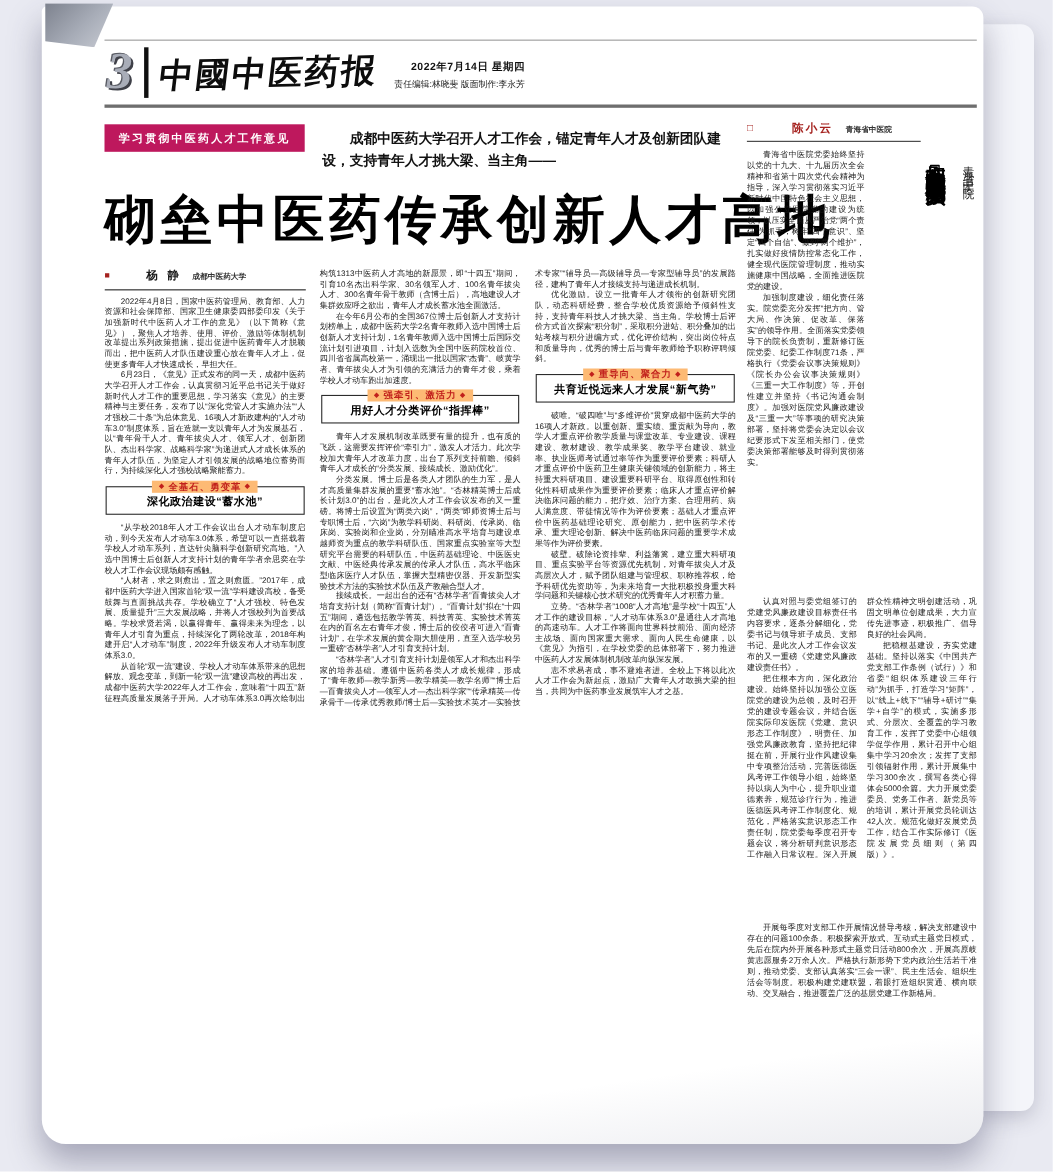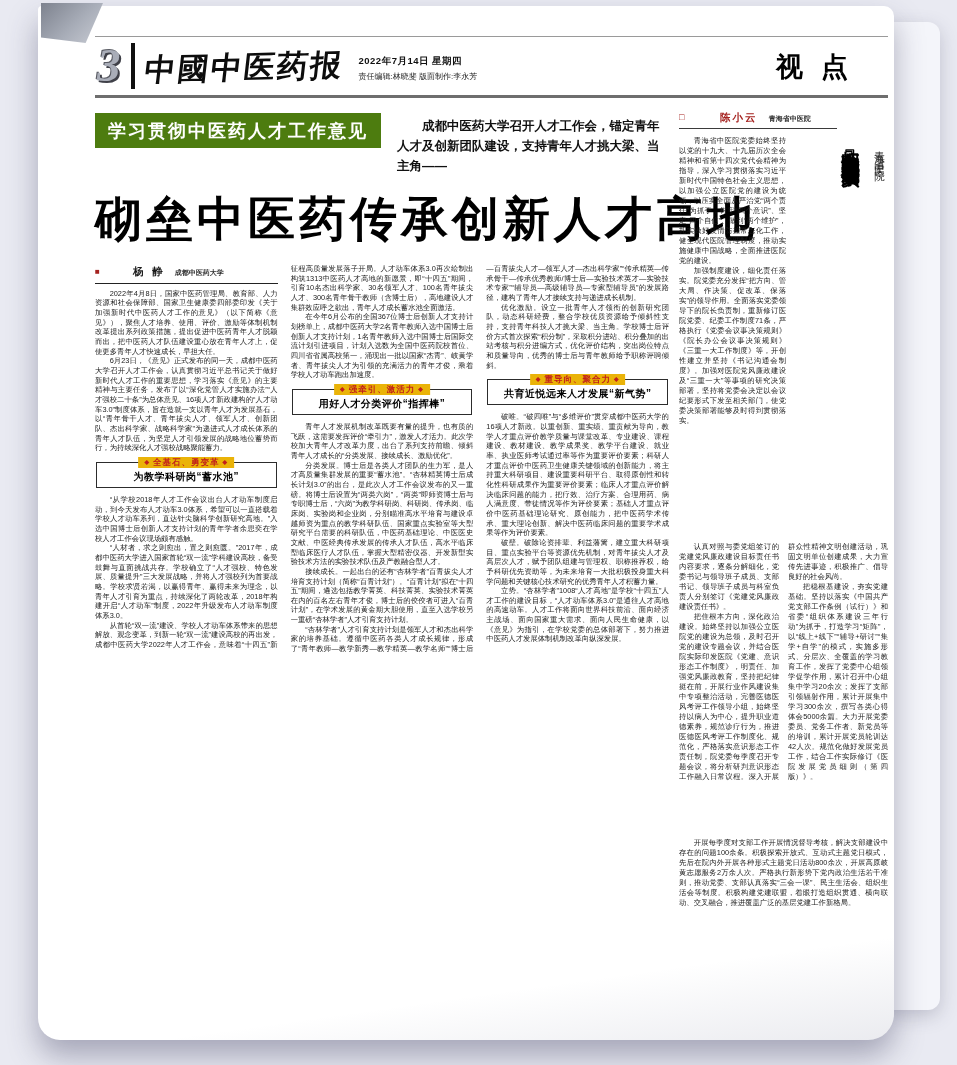--- a/index.html
+++ b/index.html
@@ -26,51 +26,51 @@
 
   
   .masthead-bar { border-top:1px solid #9a9a9a; border-bottom:3px solid #6e6e6e;
     display:flex; align-items:flex-start; padding:2px 0 6px; height:62px; }
   .page-num { font-family:"Liberation Serif", serif; font-style:italic; font-weight:900; font-size:47px;
     line-height:52px; color:#a9adb8; text-shadow:2px 2px 0 #3f4048, -1px -1px 0 #595b63; margin-left:2px; }
   .num-bar { width:4px; height:46px; background:#101010; margin:4px 10px 0 10px; }
   .masthead-title { font-family:"DejaVu Serif", serif; font-weight:bold; font-size:31px; line-height:56px;
     color:#0d0d0d; letter-spacing:2px; transform:skewX(-8deg) rotate(-1.5deg); white-space:nowrap; }
   .date-block { margin-left:16px; padding-top:16px; }
-  .date-line { font-size:9.5px; font-weight:bold; color:#111; letter-spacing:.5px; }
+  .date-line { font-size:9.5px; font-weight:bold; color:#111; letter-spacing:.5px;text-align:right; }
   .credit-line { font-size:8px; color:#222; margin-top:3px; }
   .section-title { margin-left:auto; margin-right:22px; padding-top:10px;
     font-family:"Liberation Serif", serif; font-weight:900; font-size:27px; color:#000; letter-spacing:18px; white-space:nowrap; }
 
   
   .columns-wrap { display:flex; gap:10px; padding-top:9px; }
   .main-article { width:574px; }
   .side-article { width:214px; }
 
   
   .kicker-row { display:flex; gap:16px; align-items:flex-start; margin:6px 0 0; }
-  .kicker { background:#4d7c0f; color:#fff; font-family:"Liberation Serif", serif; font-weight:bold;
-    font-size:18px; padding:6px 13px 5px; letter-spacing:2px; white-space:nowrap; }
+  .kicker { background:#be185d; color:#fff; font-family:"Liberation Serif", serif; font-weight:bold;
+    font-size:10px; padding:6px 13px 5px; letter-spacing:2px; white-space:nowrap; }
   .deck { font-family:Liberation Sans, sans-serif; font-weight:bold; font-size:12.5px; line-height:1.6;
     width:382px; text-indent:2em; color:#111; margin-top:3px; }
   .headline { font-size:47px; font-weight:900; letter-spacing:4px; text-align:center;
     margin:12px 0 13px; color:#000; white-space:nowrap; }
 
   .body3 { height:638px; column-count:3; column-gap:13px; overflow:hidden;
     font-size:7.35px; line-height:1.315; text-align:justify; color:#1b1b1b; }
   .body3 p, .side-article p { text-indent:2em; }
 
   .byline-main { border-bottom:1px solid #222; padding:1px 0 4px; margin-bottom:5px; text-indent:0; }
   .byline-marker { color:#a5221f; font-size:8px; vertical-align:1px; }
   .byline-name { font-weight:bold; font-size:10.5px; letter-spacing:3px; margin-left:3px;padding-left:28px; }
   .byline-affil { font-size:7px; font-weight:bold; color:#333; margin-left:7px; }
 
   .subhead { border:1px solid #2c2c2c; margin:9px 1px 7px; padding:7px 2px 4px; text-align:center;
     position:relative; break-inside:avoid; }
-  .subhead .l1 { position:absolute; top:-6px; left:50%; transform:translateX(-50%); background:#eab308;
+  .subhead .l1 { position:absolute; top:-6px; left:50%; transform:translateX(-50%); background:#fdba74;
     color:#c1201c; font-family:"Liberation Serif", serif; font-weight:bold; font-size:8.5px;
     white-space:nowrap; padding:0 3px; letter-spacing:1px; }
   .subhead .l1::before, .subhead .l1::after { content:"◆"; font-size:6px; color:#c1201c; margin:0 3px; vertical-align:1px; }
   .subhead .l2 { font-weight:bold; font-size:10px; color:#000; letter-spacing:.5px; white-space:nowrap; }
 
   
   .byline-side { border-bottom:1.5px solid #3a3a3a; padding-bottom:3px; margin-bottom:7px; width:158px; }
   .byline-side .byline-marker { color:#a5221f; font-size:9px; }
   .byline-side .byline-name { color:#a5221f; font-size:10.5px; letter-spacing:2px; }
 
@@ -99,21 +99,20 @@
     <div class="content">
 
       <div class="masthead-bar">
         <div class="page-num">3</div>
         <div class="num-bar"></div>
         <div class="masthead-title">中國中医药报</div>
         <div class="date-block">
           <div class="date-line">2022年7月14日  星期四</div>
           <div class="credit-line">责任编辑:林晓斐  版面制作:李永芳</div>
         </div>
-        <div class="section-title">视点</div>
       </div>
 
       <div class="columns-wrap">
 
         <div class="main-article">
           <div class="kicker-row">
             <div class="kicker">学习贯彻中医药人才工作意见</div>
             <div class="deck">成都中医药大学召开人才工作会，锚定青年人才及创新团队建设，支持青年人才挑大梁、当主角——</div>
           </div>
           <div class="headline">砌垒中医药传承创新人才高地</div>
@@ -125,21 +124,21 @@
               <span class="byline-affil">成都中医药大学</span>
             </div>
 
             <div>
                 <p>2022年4月8日，国家中医药管理局、教育部、人力资源和社会保障部、国家卫生健康委四部委印发《关于加强新时代中医药人才工作的意见》（以下简称《意见》），聚焦人才培养、使用、评价、激励等体制机制改革提出系列政策措施，提出促进中医药青年人才脱颖而出，把中医药人才队伍建设重心放在青年人才上，促使更多青年人才快速成长，早担大任。</p>
                 <p>6月23日，《意见》正式发布的同一天，成都中医药大学召开人才工作会，认真贯彻习近平总书记关于做好新时代人才工作的重要思想，学习落实《意见》的主要精神与主要任务，发布了以“深化党管人才实施办法”“人才强校二十条”为总体意见、16项人才新政建构的“人才动车3.0”制度体系，旨在造就一支以青年人才为发展基石，以“青年骨干人才、青年拔尖人才、领军人才、创新团队、杰出科学家、战略科学家”为递进式人才成长体系的青年人才队伍，为坚定人才引领发展的战略地位蓄势而行，为持续深化人才强校战略聚能蓄力。</p>
               </div>
 
             <div class="subhead">
               <span class="l1">全基石、勇变革</span>
-              <div class="l2">为教学科研岗“蓄水池”</div>
+              <div class="l2">深化政治建设“蓄水池”</div>
             </div>
             <div>
                 <p>“从学校2018年人才工作会议出台人才动车制度启动，到今天发布人才动车3.0体系，希望可以一直搭载着学校人才动车系列，直达针尖脑科学创新研究高地。”入选中国博士后创新人才支持计划的青年学者余思奕在学校人才工作会议现场颇有感触。</p>
                 <p>“人材者，求之则愈出，置之则愈匮。”2017年，成都中医药大学进入国家首轮“双一流”学科建设高校，备受鼓舞与直面挑战共存。学校确立了“人才强校、特色发展、质量提升”三大发展战略，并将人才强校列为首要战略。学校求贤若渴，以赢得青年、赢得未来为理念，以青年人才引育为重点，持续深化了两轮改革，2018年构建开启“人才动车”制度，2022年升级发布人才动车制度体系3.0。</p>
                 <p>从首轮“双一流”建设、学校人才动车体系带来的思想解放、观念变革，到新一轮“双一流”建设高校的再出发，成都中医药大学2022年人才工作会，意味着“十四五”新征程高质量发展落子开局。人才动车体系3.0再次绘制出构筑1313中医药人才高地的新愿景，即“十四五”期间，引育10名杰出科学家、30名领军人才、100名青年拔尖人才、300名青年骨干教师（含博士后），高地建设人才集群效应呼之欲出，青年人才成长蓄水池全面激活。</p>
                 <p>在今年6月公布的全国367位博士后创新人才支持计划榜单上，成都中医药大学2名青年教师入选中国博士后创新人才支持计划，1名青年教师入选中国博士后国际交流计划引进项目，计划入选数为全国中医药院校首位、四川省省属高校第一，涌现出一批以国家“杰青”、岐黄学者、青年拔尖人才为引领的充满活力的青年才俊，乘着学校人才动车跑出加速度。</p>
               </div>
 
             <div class="subhead">
               <span class="l1">强牵引、激活力</span>
@@ -154,20 +153,21 @@
               </div>
 
             <div class="subhead">
               <span class="l1">重导向、聚合力</span>
               <div class="l2">共育近悦远来人才发展“新气势”</div>
             </div>
             <div>
                 <p>破唯。“破四唯”与“多维评价”贯穿成都中医药大学的16项人才新政。以重创新、重实绩、重贡献为导向，教学人才重点评价教学质量与课堂改革、专业建设、课程建设、教材建设、教学成果奖、教学平台建设、就业率、执业医师考试通过率等作为重要评价要素；科研人才重点评价中医药卫生健康关键领域的创新能力，将主持重大科研项目、建设重要科研平台、取得原创性和转化性科研成果作为重要评价要素；临床人才重点评价解决临床问题的能力，把疗效、治疗方案、合理用药、病人满意度、带徒情况等作为评价要素；基础人才重点评价中医药基础理论研究、原创能力，把中医药学术传承、重大理论创新、解决中医药临床问题的重要学术成果等作为评价要素。</p>
                 <p>破壁。破除论资排辈、利益藩篱，建立重大科研项目、重点实验平台等资源优先机制，对青年拔尖人才及高层次人才，赋予团队组建与管理权、职称推荐权，给予科研优先资助等，为未来培育一大批积极投身重大科学问题和关键核心技术研究的优秀青年人才积蓄力量。</p>
                 <p>立势。“杏林学者”1008“人才高地”是学校“十四五”人才工作的建设目标，“人才动车体系3.0”是通往人才高地的高速动车。人才工作将面向世界科技前沿、面向经济主战场、面向国家重大需求、面向人民生命健康，以《意见》为指引，在学校党委的总体部署下，努力推进中医药人才发展体制机制改革向纵深发展。</p>
+                <p>志不求易者成，事不避难者进。全校上下将以此次人才工作会为新起点，激励广大青年人才敢挑大梁的担当，共同为中医药事业发展筑牢人才之基。</p>
               </div>
           </div>
         </div>
 
         <div class="side-article">
           <div class="byline-side">
             <span class="byline-marker">□</span>
             <span class="byline-name">陈小云</span>
             <span class="byline-affil">青海省中医院</span>
           </div>
@@ -179,21 +179,21 @@
               </div>
             <div class="vh-block">
               <div class="vh">
                 <div class="vh-kicker">青海省中医院：</div>
                 <div class="vh-main">把公立中医院党建『规划图』变成『实景图』</div>
               </div>
             </div>
           </div>
 
           <div class="side-mid">
-              <p>认真对照与委党组签订的党建党风廉政建设目标责任书内容要求，逐条分解细化，党委书记与领导班子成员、支部书记、领导班子成员与科室负责人分别签订《党建党风廉政建设责任书》。</p>
+              <p>认真对照与委党组签订的党建党风廉政建设目标责任书内容要求，逐条分解细化，党委书记与领导班子成员、支部书记、是此次人才工作会议发布的又一重磅《党建党风廉政建设责任书》。</p>
               <p>把住根本方向，深化政治建设。始终坚持以加强公立医院党的建设为总领，及时召开党的建设专题会议，并结合医院实际印发医院《党建、意识形态工作制度》，明责任、加强党风廉政教育，坚持把纪律挺在前，开展行业作风建设集中专项整治活动，完善医德医风考评工作领导小组，始终坚持以病人为中心，提升职业道德素养，规范诊疗行为，推进医德医风考评工作制度化、规范化，严格落实意识形态工作责任制，院党委每季度召开专题会议，将分析研判意识形态工作融入日常议程。深入开展群众性精神文明创建活动，巩固文明单位创建成果，大力宣传先进事迹，积极推广、倡导良好的社会风尚。</p>
               <p>把稳根基建设，夯实党建基础。坚持以落实《中国共产党支部工作条例（试行）》和省委“组织体系建设三年行动”为抓手，打造学习“矩阵”，以“线上+线下”“辅导+研讨”“集学+自学”的模式，实施多形式、分层次、全覆盖的学习教育工作，发挥了党委中心组领学促学作用，累计召开中心组集中学习20余次；发挥了支部引领辐射作用，累计开展集中学习300余次，撰写各类心得体会5000余篇。大力开展党委委员、党务工作者、新党员等的培训，累计开展党员轮训达42人次。规范化做好发展党员工作，结合工作实际修订《医院发展党员细则（第四版）》。</p>
             </div>
           <div class="side-bottom">
               <p>开展每季度对支部工作开展情况督导考核，解决支部建设中存在的问题100余条。积极探索开放式、互动式主题党日模式，先后在院内外开展各种形式主题党日活动800余次，开展高原岐黄志愿服务2万余人次。严格执行新形势下党内政治生活若干准则，推动党委、支部认真落实“三会一课”、民主生活会、组织生活会等制度。积极构建党建联盟，着眼打造组织贯通、横向联动、交叉融合，推进覆盖广泛的基层党建工作新格局。</p>
             </div>
         </div>
 
       </div>
     </div>

